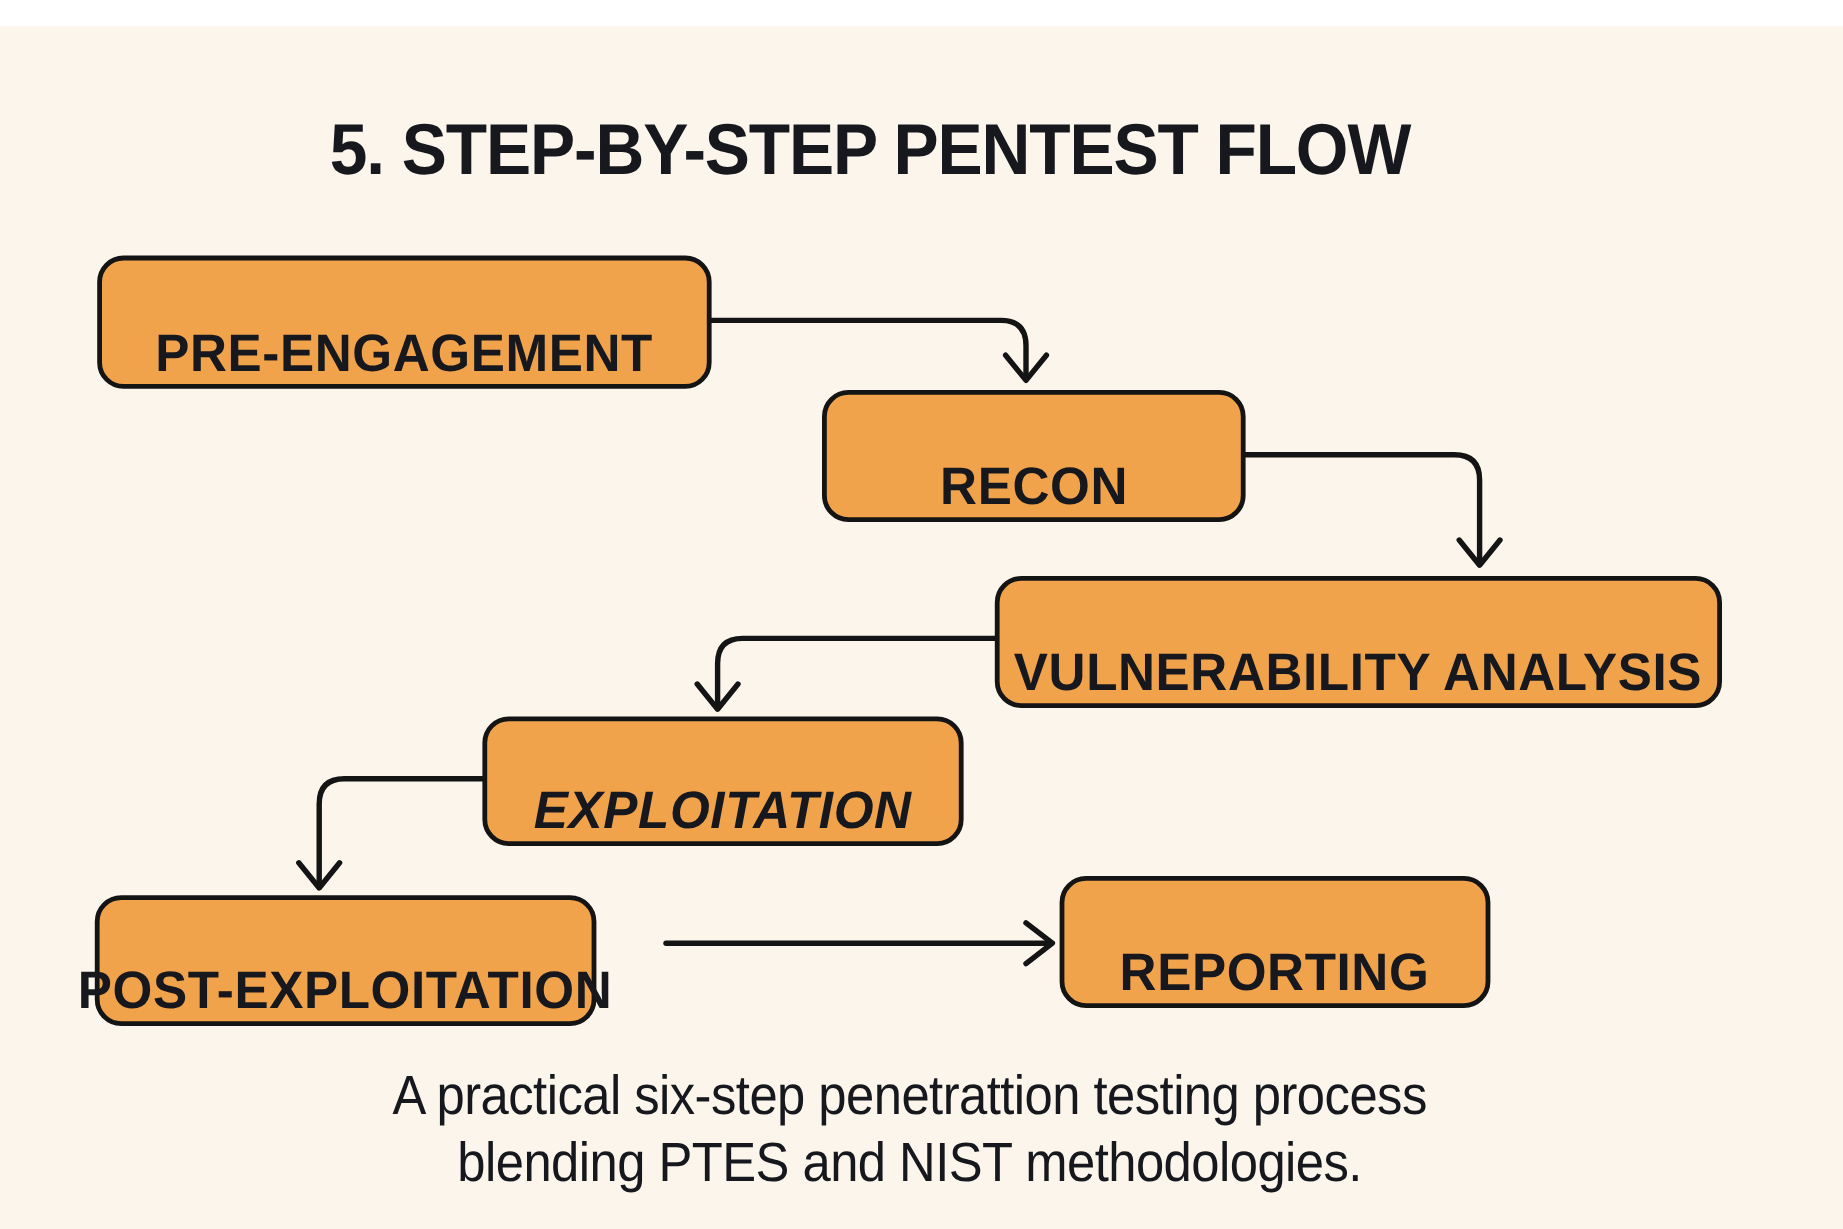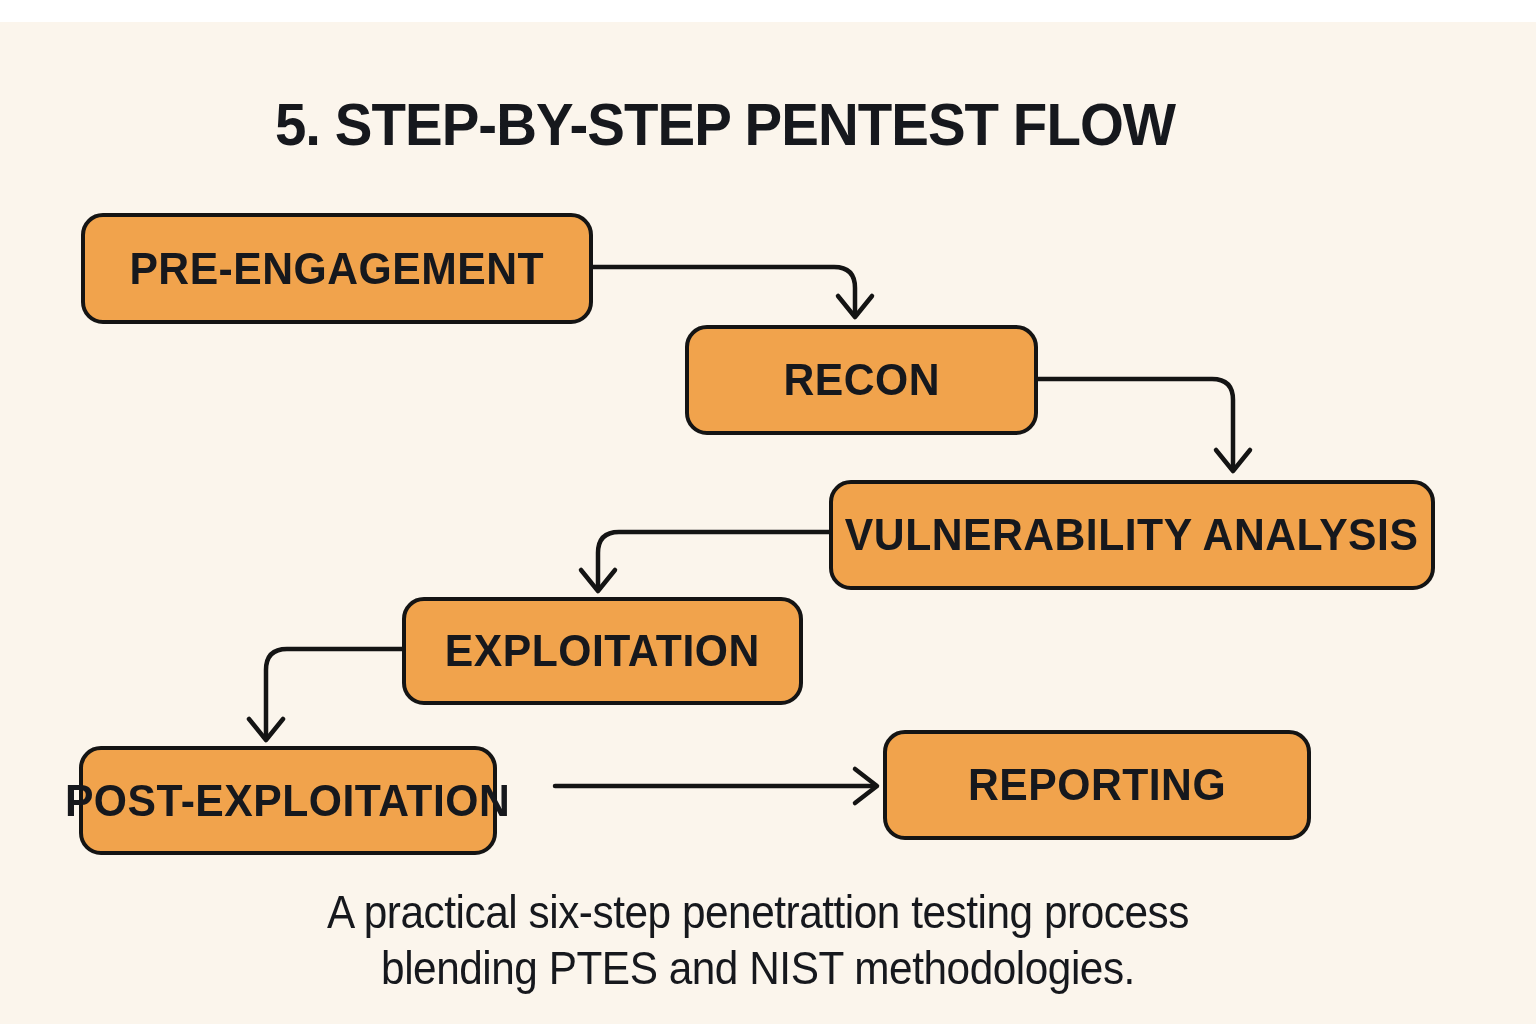--- a/index.html
+++ b/index.html
@@ -27,37 +27,37 @@
     letter-spacing: -1px;
     color: var(--ink, #16181D);
   }
   .node {
     position: absolute;
     box-sizing: border-box;
     background: var(--node-fill, #F1A34C);
     border: 4px solid var(--line, #141414);
     border-radius: 22px;
     display: flex;
-    align-items: center;
+    align-items: flex-end;
     justify-content: center;
   }
   .node .label {
     font-size: 44px;
     font-weight: 700;
     letter-spacing: 0.5px;
     color: var(--ink, #16181D);
     white-space: nowrap;
     transform: scaleX(0.97);
   }
   .node-pre-engagement      { left: 81px;  top: 191px; width: 512px; height: 111px; }
   .node-recon               { left: 685px; top: 303px; width: 353px; height: 110px; }
   .node-vulnerability       { left: 829px; top: 458px; width: 606px; height: 110px; }
-  .node-exploitation        { left: 402px; top: 575px; width: 401px; height: 108px; }
+  .node-exploitation        { left: 402px; top: 575px; width: 401px; height: 108px; font-style: italic; }
   .node-post-exploitation   { left: 79px;  top: 724px; width: 418px; height: 109px; }
-  .node-reporting           { left: 883px; top: 708px; width: 428px; height: 110px; }
+  .node-reporting           { left: 883px; top: 708px; width: 359px; height: 110px; }
   #edges {
     position: absolute;
     left: 0; top: 0;
     width: 1536px;
     height: 1024px;
     pointer-events: none;
   }
   #edges path {
     fill: none;
     stroke: var(--line, #141414);

